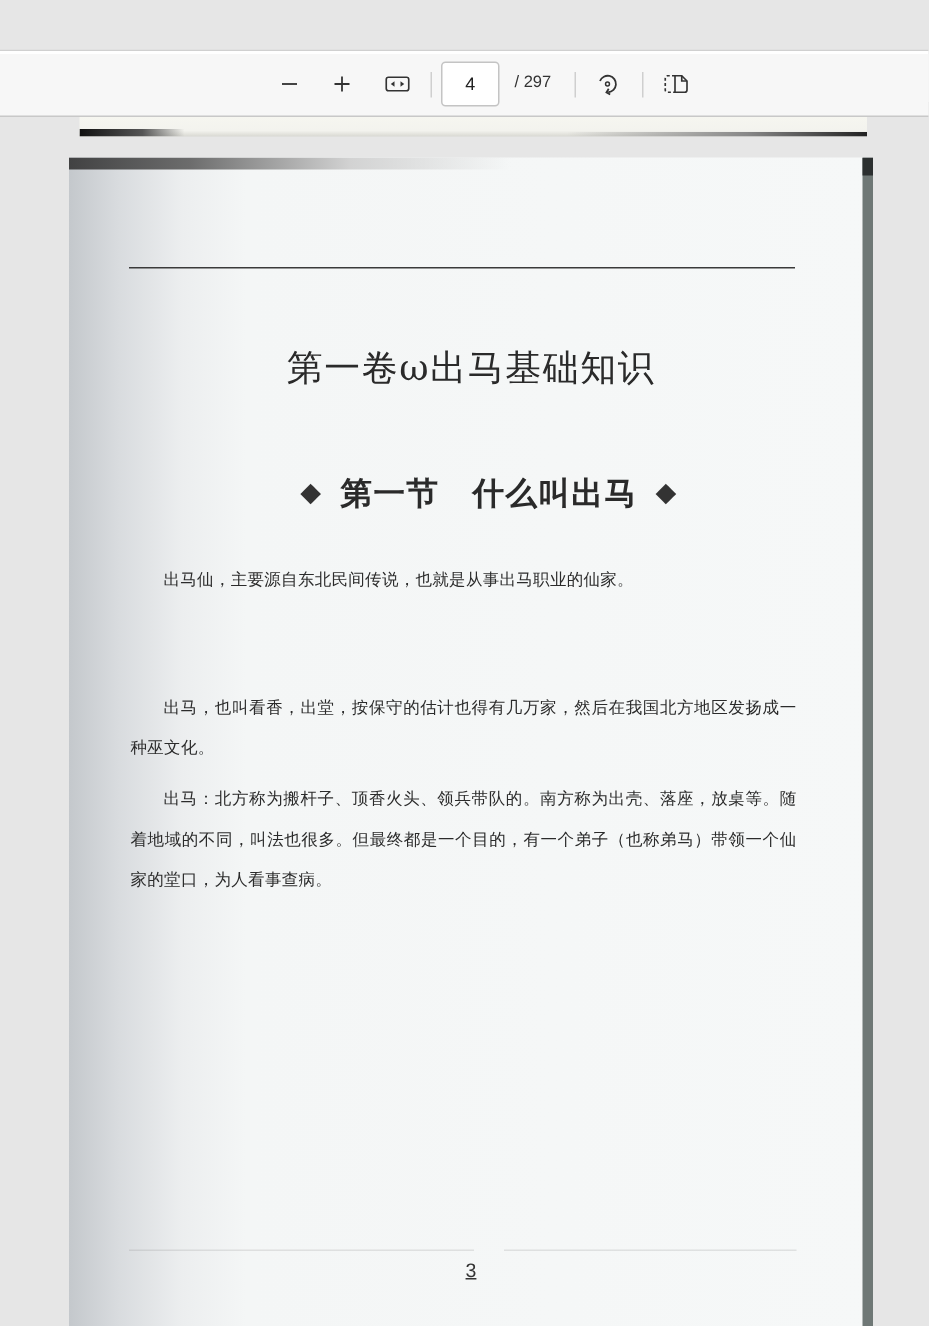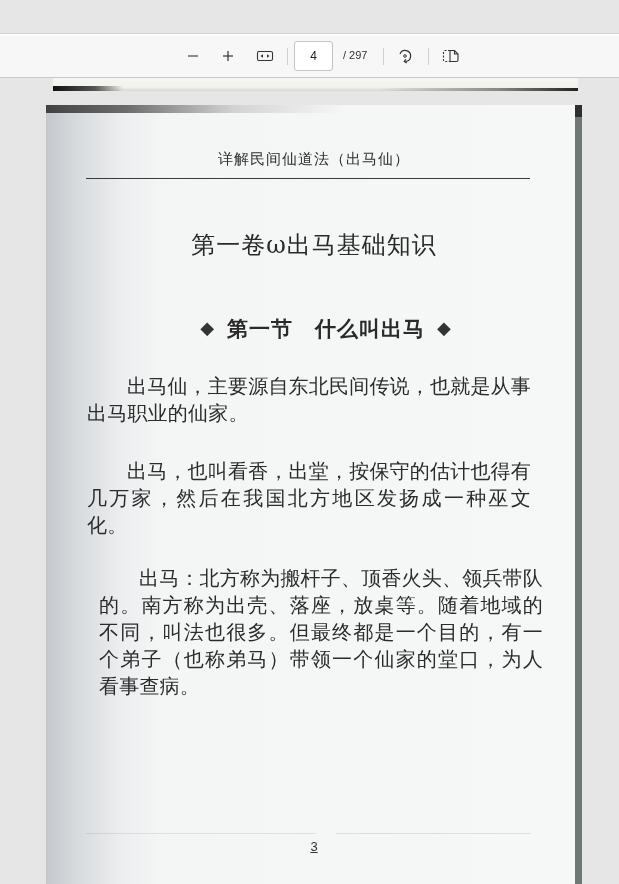--- a/index.html
+++ b/index.html
@@ -160,31 +160,31 @@
       display: inline-block;
       font-size: 18px;
       color: #333;
       vertical-align: 2px;
       margin: 0 12px;
     }
     .body-text {
       position: absolute;
       left: 41px;
       width: 444px;
-      font-size: 20px;
+      font-size: 11px;
       line-height: 27px;
       color: #2b2b2b;
       font-family: "DejaVu Serif", serif;
       text-indent: 2em;
       text-align: justify;
       letter-spacing: 0.2px;
     }
     .p1 { top: 268px; }
     .p2 { top: 353px; }
-    .p3 { top: 460px; margin-left: 12px; }
+    .p3 { top: 414px; }
     .p4 { top: 571px; }
     .folio {
       position: absolute;
       left: 0; width: 536px;
       top: 734px;
       text-align: center;
       font-size: 13px;
       color: #333;
       text-decoration: underline;
       font-family: "Liberation Sans", sans-serif;
@@ -246,21 +246,20 @@
   <div class="prev-page">
     <div class="shade-l"></div>
     <div class="shade-r"></div>
   </div>
 
   <div class="page">
     <div class="top-shadow"></div>
     <div class="right-edge"></div>
     <div class="right-edge-top"></div>
 
-    <div class="running-head">详解民间仙道法（出马仙）</div>
     <div class="head-rule"></div>
 
     <div class="volume-title">第一卷ω出马基础知识</div>
 
     <div class="section-title">
       <span class="diamond">◆</span><span>第一节　什么叫出马</span><span class="diamond">◆</span>
     </div>
 
     <div class="body-text p1">出马仙，主要源自东北民间传说，也就是从事出马职业的仙家。</div>
     <div class="body-text p2">出马，也叫看香，出堂，按保守的估计也得有几万家，然后在我国北方地区发扬成一种巫文化。</div>

